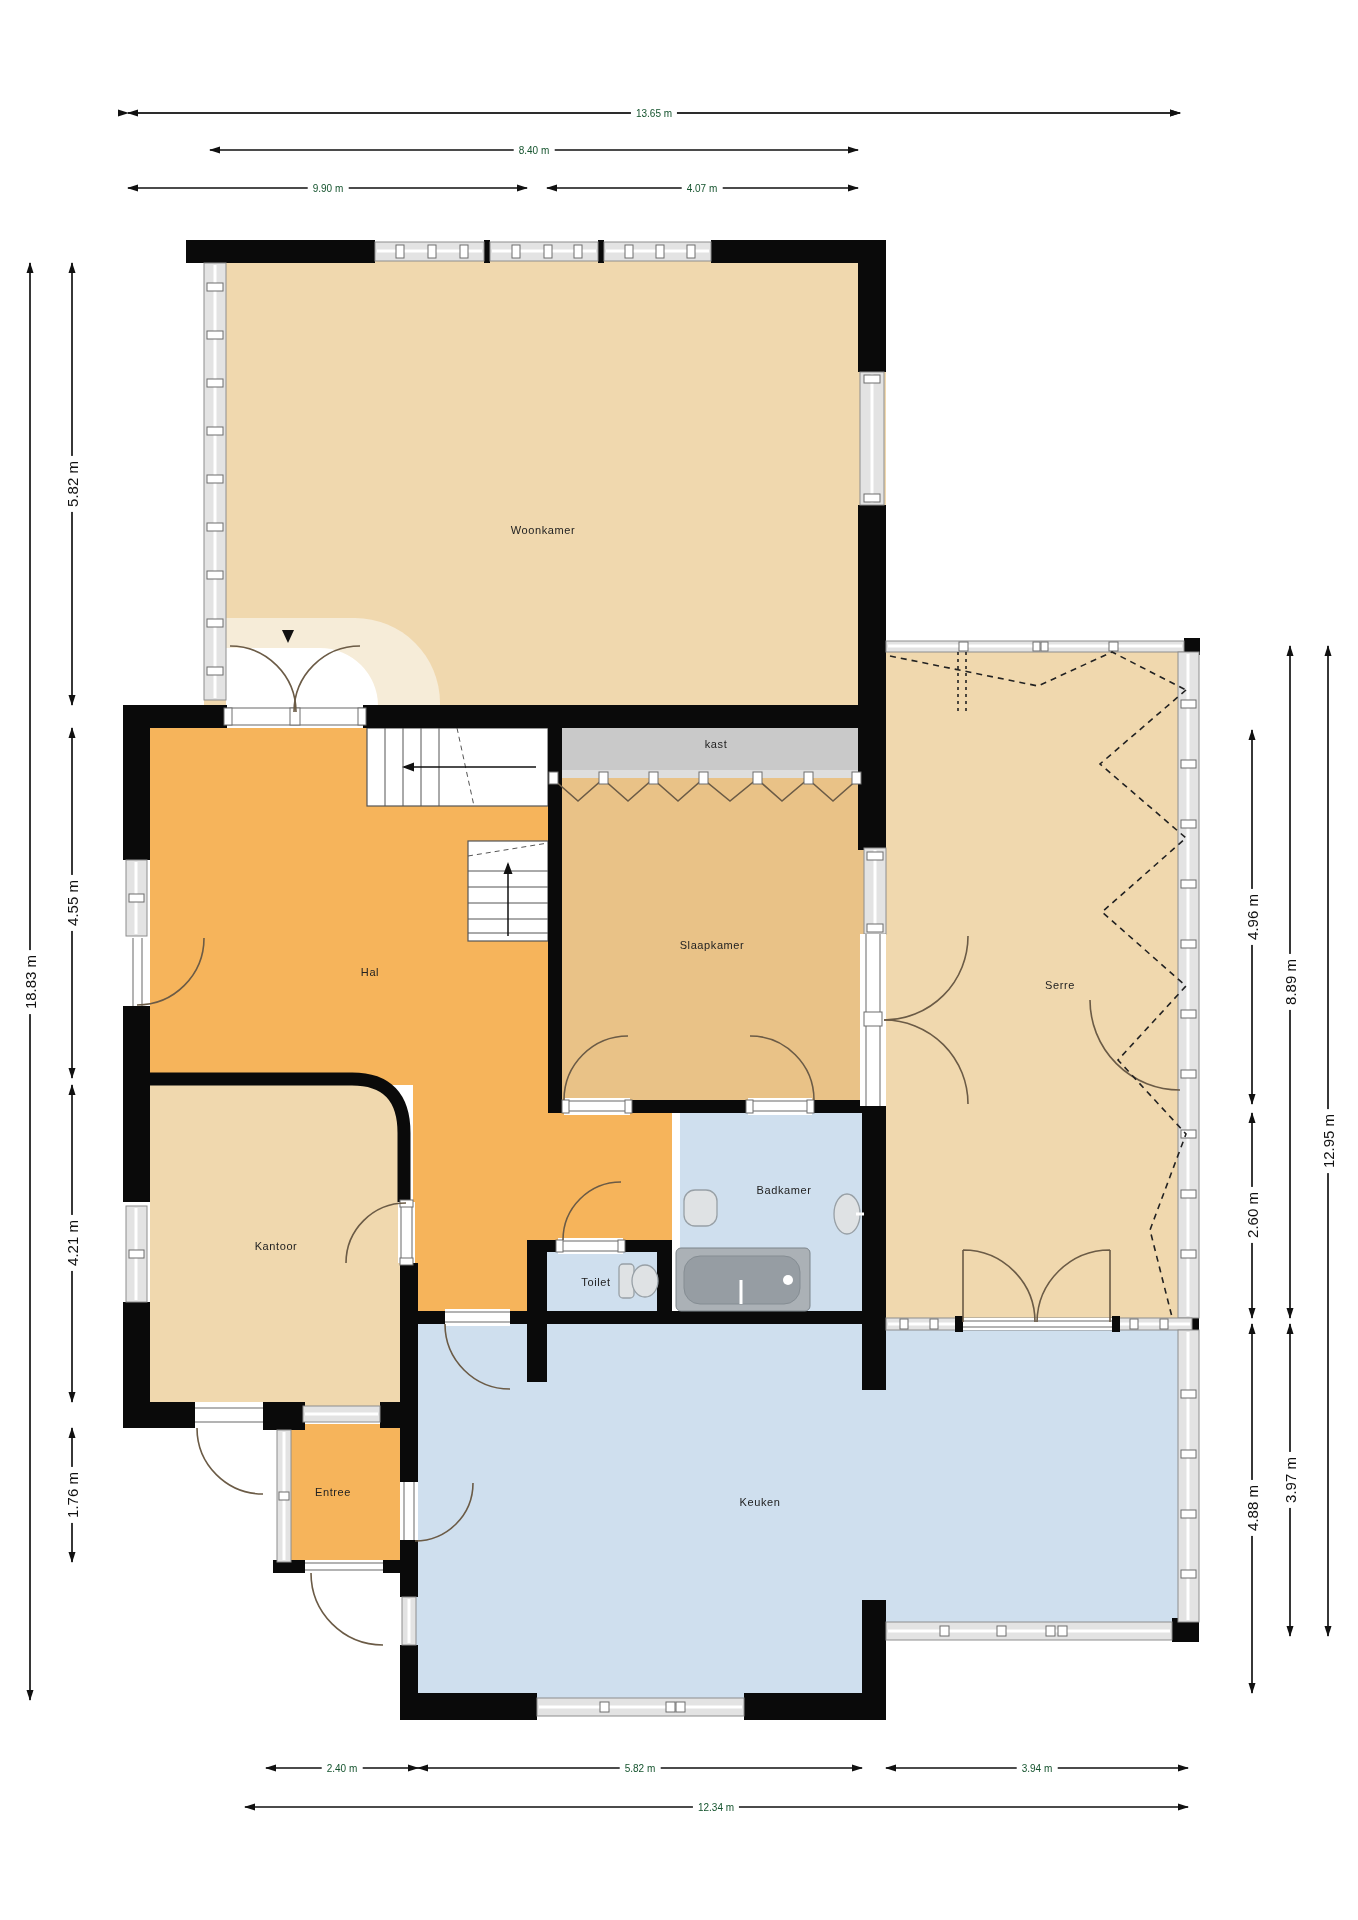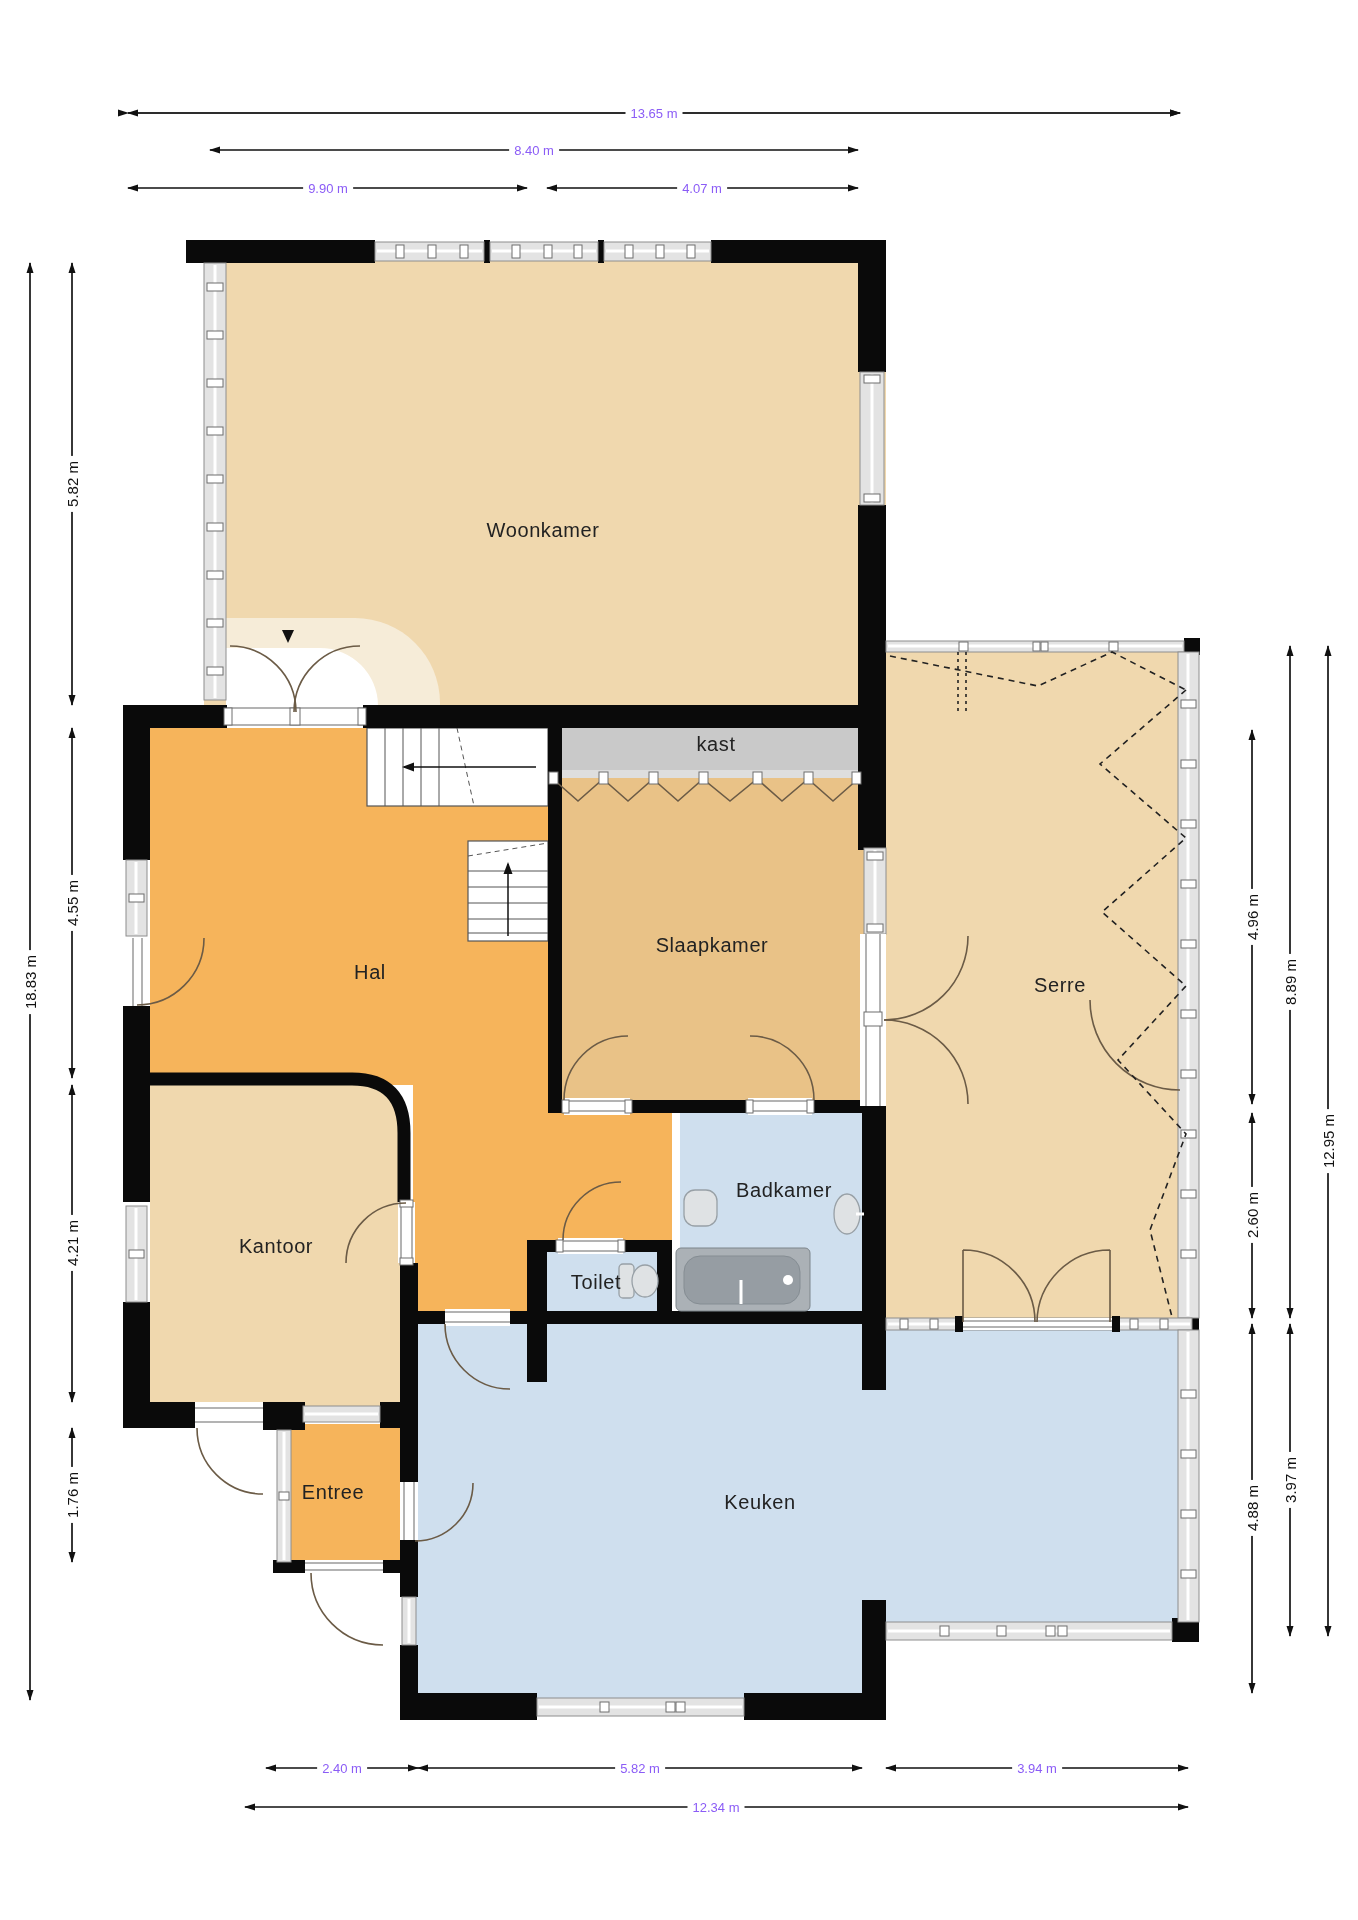--- a/index.html
+++ b/index.html
@@ -1,23 +1,23 @@
 <!DOCTYPE html>
 <html><head>
 <meta charset="utf-8">
 <style>
   html,body{margin:0;padding:0;background:#ffffff;}
   .stage{position:relative;width:1358px;height:1920px;background:#fff;overflow:hidden;
          font-family:"Liberation Sans", sans-serif;}
   .stage svg{position:absolute;left:0;top:0;}
   
-  .rl{position:absolute;transform:translate(-50%,-50%);font-size:20px;color:#222;
+  .rl{position:absolute;transform:translate(-50%,-50%);font-size:11px;color:#222;
       letter-spacing:.6px;white-space:nowrap;}
   
-  .dl{position:absolute;transform:translate(-50%,-50%);font-size:13px;color:#8b5cf6;
+  .dl{position:absolute;transform:translate(-50%,-50%);font-size:10px;color:#14532d;
       background:#fff;padding:0 5px;white-space:nowrap;}
   .dlv{position:absolute;transform:translate(-50%,-50%) rotate(-90deg);font-size:15px;color:#111;
       background:#fff;padding:0 5px;white-space:nowrap;}
   
   .w{fill:#0a0a0a;}
   .flr-tan{fill:#f0d8ae;}
   .flr-or{fill:#f6b45b;}
   .flr-sand{fill:#e9c287;}
   .flr-blue{fill:#cfdfee;}
   .flr-gray{fill:#c9c9c9;}

